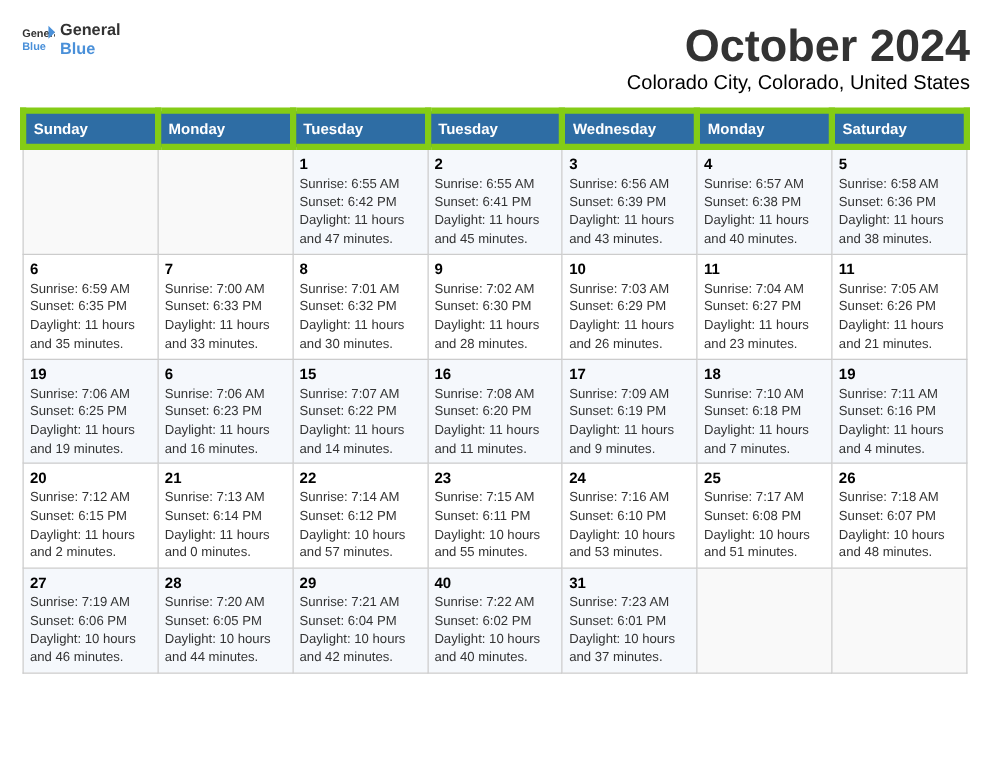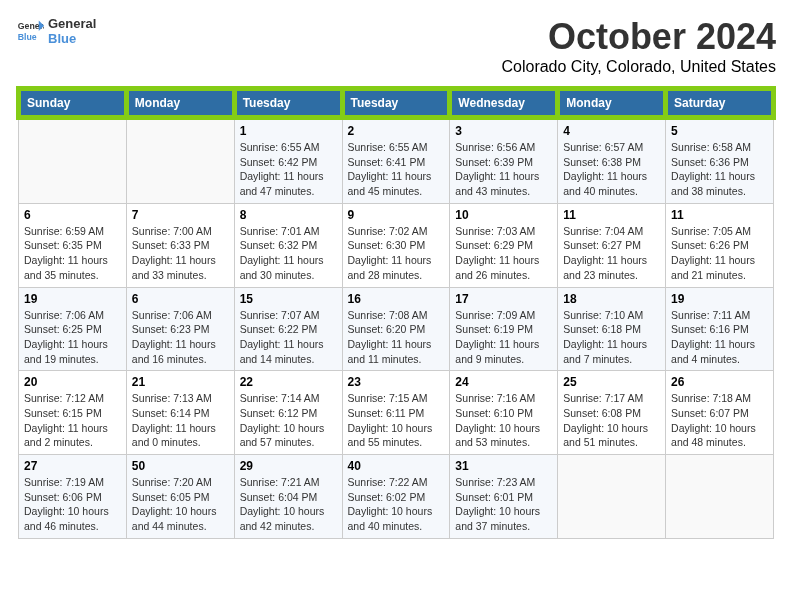--- a/index.html
+++ b/index.html
@@ -226,21 +226,21 @@
           <span class="day-num">26</span>
           <div class="day-info">Sunrise: 7:18 AM<br>Sunset: 6:07 PM<br>Daylight: 10 hours and 48 minutes.</div>
         </td>
       </tr>
       <tr>
         <td>
           <span class="day-num">27</span>
           <div class="day-info">Sunrise: 7:19 AM<br>Sunset: 6:06 PM<br>Daylight: 10 hours and 46 minutes.</div>
         </td>
         <td>
-          <span class="day-num">50</span>
+          <span class="day-num">28</span>
           <div class="day-info">Sunrise: 7:20 AM<br>Sunset: 6:05 PM<br>Daylight: 10 hours and 44 minutes.</div>
         </td>
         <td>
           <span class="day-num">29</span>
           <div class="day-info">Sunrise: 7:21 AM<br>Sunset: 6:04 PM<br>Daylight: 10 hours and 42 minutes.</div>
         </td>
         <td>
           <span class="day-num">40</span>
           <div class="day-info">Sunrise: 7:22 AM<br>Sunset: 6:02 PM<br>Daylight: 10 hours and 40 minutes.</div>
         </td>

